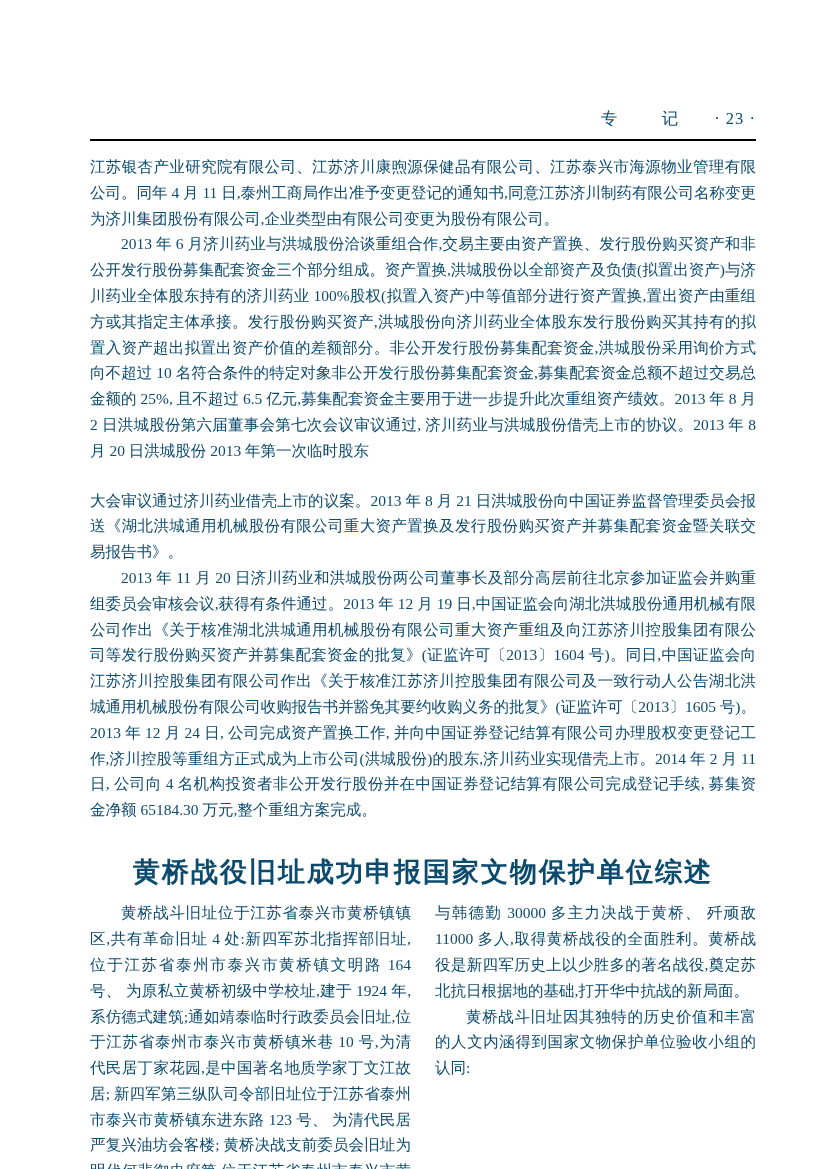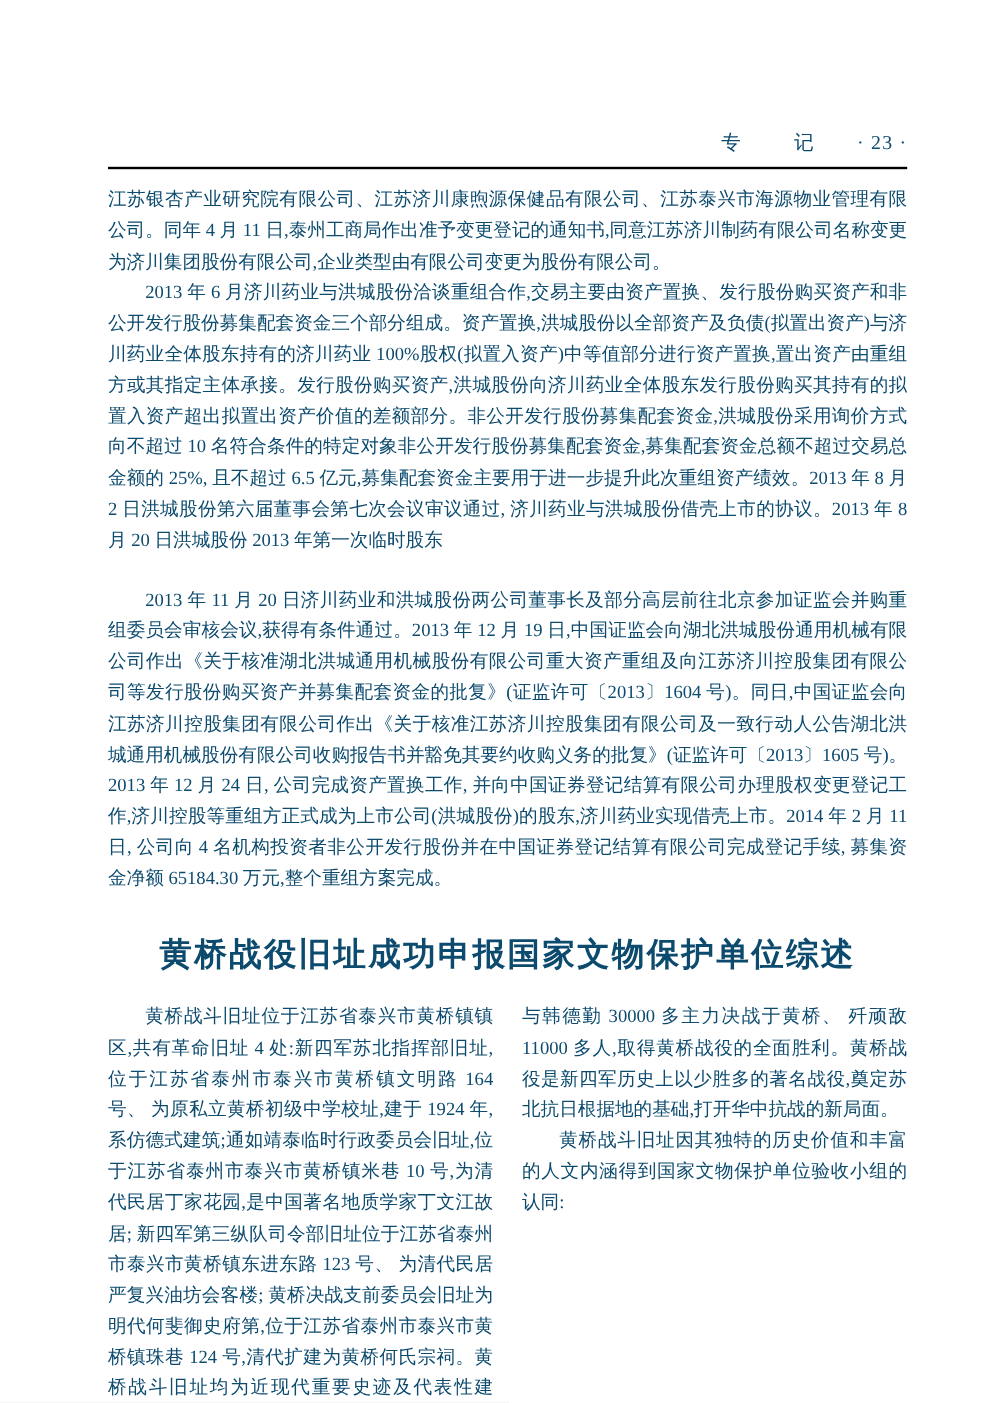--- a/index.html
+++ b/index.html
@@ -40,21 +40,21 @@
     line-height: 25.8px;
   }
   .para.indent { text-indent: 2em; }
   .attribution {
     font-size: 15.5px;
     line-height: 25.8px;
     text-align: right;
     margin-top: -25.8px;
   }
   .article-title {
-    margin: 33px 0 24px 0;
+    margin: 33px 0 12px 0;
     text-align: center;
     font-size: 27px;
     font-weight: bold;
     letter-spacing: 2px;
     line-height: 1.2;
   }
 </style>
 </head>
 <body>
 
@@ -68,20 +68,21 @@
 
     <div class="two-col upper">
       <div class="col">
         <div>
             <p class="para">江苏银杏产业研究院有限公司、江苏济川康煦源保健品有限公司、江苏泰兴市海源物业管理有限公司。同年 4 月 11 日,泰州工商局作出准予变更登记的通知书,同意江苏济川制药有限公司名称变更为济川集团股份有限公司,企业类型由有限公司变更为股份有限公司。</p>
             <p class="para indent">2013 年 6 月济川药业与洪城股份洽谈重组合作,交易主要由资产置换、发行股份购买资产和非公开发行股份募集配套资金三个部分组成。资产置换,洪城股份以全部资产及负债(拟置出资产)与济川药业全体股东持有的济川药业 100%股权(拟置入资产)中等值部分进行资产置换,置出资产由重组方或其指定主体承接。发行股份购买资产,洪城股份向济川药业全体股东发行股份购买其持有的拟置入资产超出拟置出资产价值的差额部分。非公开发行股份募集配套资金,洪城股份采用询价方式向不超过 10 名符合条件的特定对象非公开发行股份募集配套资金,募集配套资金总额不超过交易总金额的 25%, 且不超过 6.5 亿元,募集配套资金主要用于进一步提升此次重组资产绩效。2013 年 8 月 2 日洪城股份第六届董事会第七次会议审议通过, 济川药业与洪城股份借壳上市的协议。2013 年 8 月 20 日洪城股份 2013 年第一次临时股东</p>
           </div>
       </div>
       <div class="col">
         <div>
+            <p class="para">大会审议通过济川药业借壳上市的议案。2013 年 8 月 21 日洪城股份向中国证券监督管理委员会报送《湖北洪城通用机械股份有限公司重大资产置换及发行股份购买资产并募集配套资金暨关联交易报告书》。</p>
             <p class="para indent">2013 年 11 月 20 日济川药业和洪城股份两公司董事长及部分高层前往北京参加证监会并购重组委员会审核会议,获得有条件通过。2013 年 12 月 19 日,中国证监会向湖北洪城股份通用机械有限公司作出《关于核准湖北洪城通用机械股份有限公司重大资产重组及向江苏济川控股集团有限公司等发行股份购买资产并募集配套资金的批复》(证监许可〔2013〕1604 号)。同日,中国证监会向江苏济川控股集团有限公司作出《关于核准江苏济川控股集团有限公司及一致行动人公告湖北洪城通用机械股份有限公司收购报告书并豁免其要约收购义务的批复》(证监许可〔2013〕1605 号)。2013 年 12 月 24 日, 公司完成资产置换工作, 并向中国证券登记结算有限公司办理股权变更登记工作,济川控股等重组方正式成为上市公司(洪城股份)的股东,济川药业实现借壳上市。2014 年 2 月 11 日, 公司向 4 名机构投资者非公开发行股份并在中国证券登记结算有限公司完成登记手续, 募集资金净额 65184.30 万元,整个重组方案完成。</p>
           </div>
       </div>
     </div>
 
     <h1 class="article-title">黄桥战役旧址成功申报国家文物保护单位综述</h1>
 
     <div class="two-col lower">
       <div class="col">
         <div>

